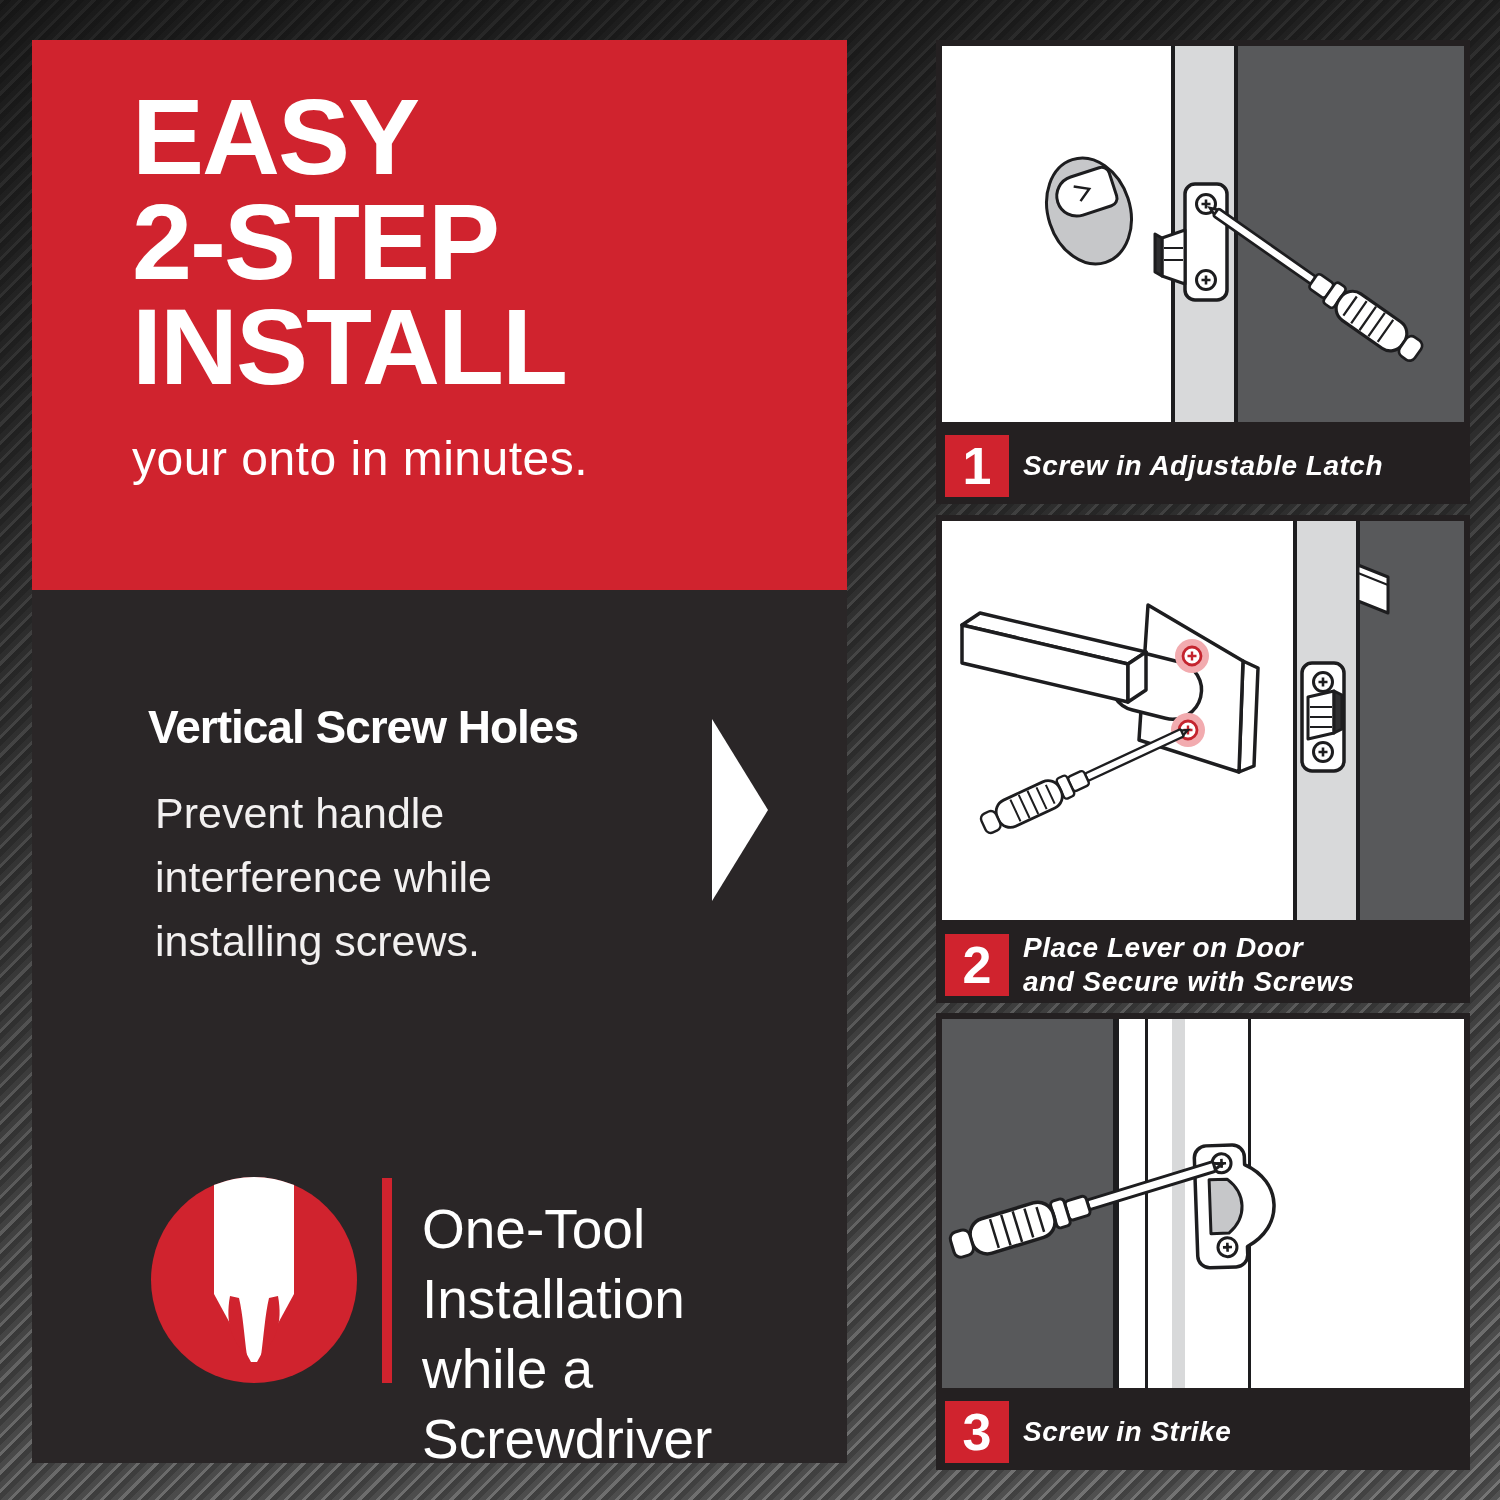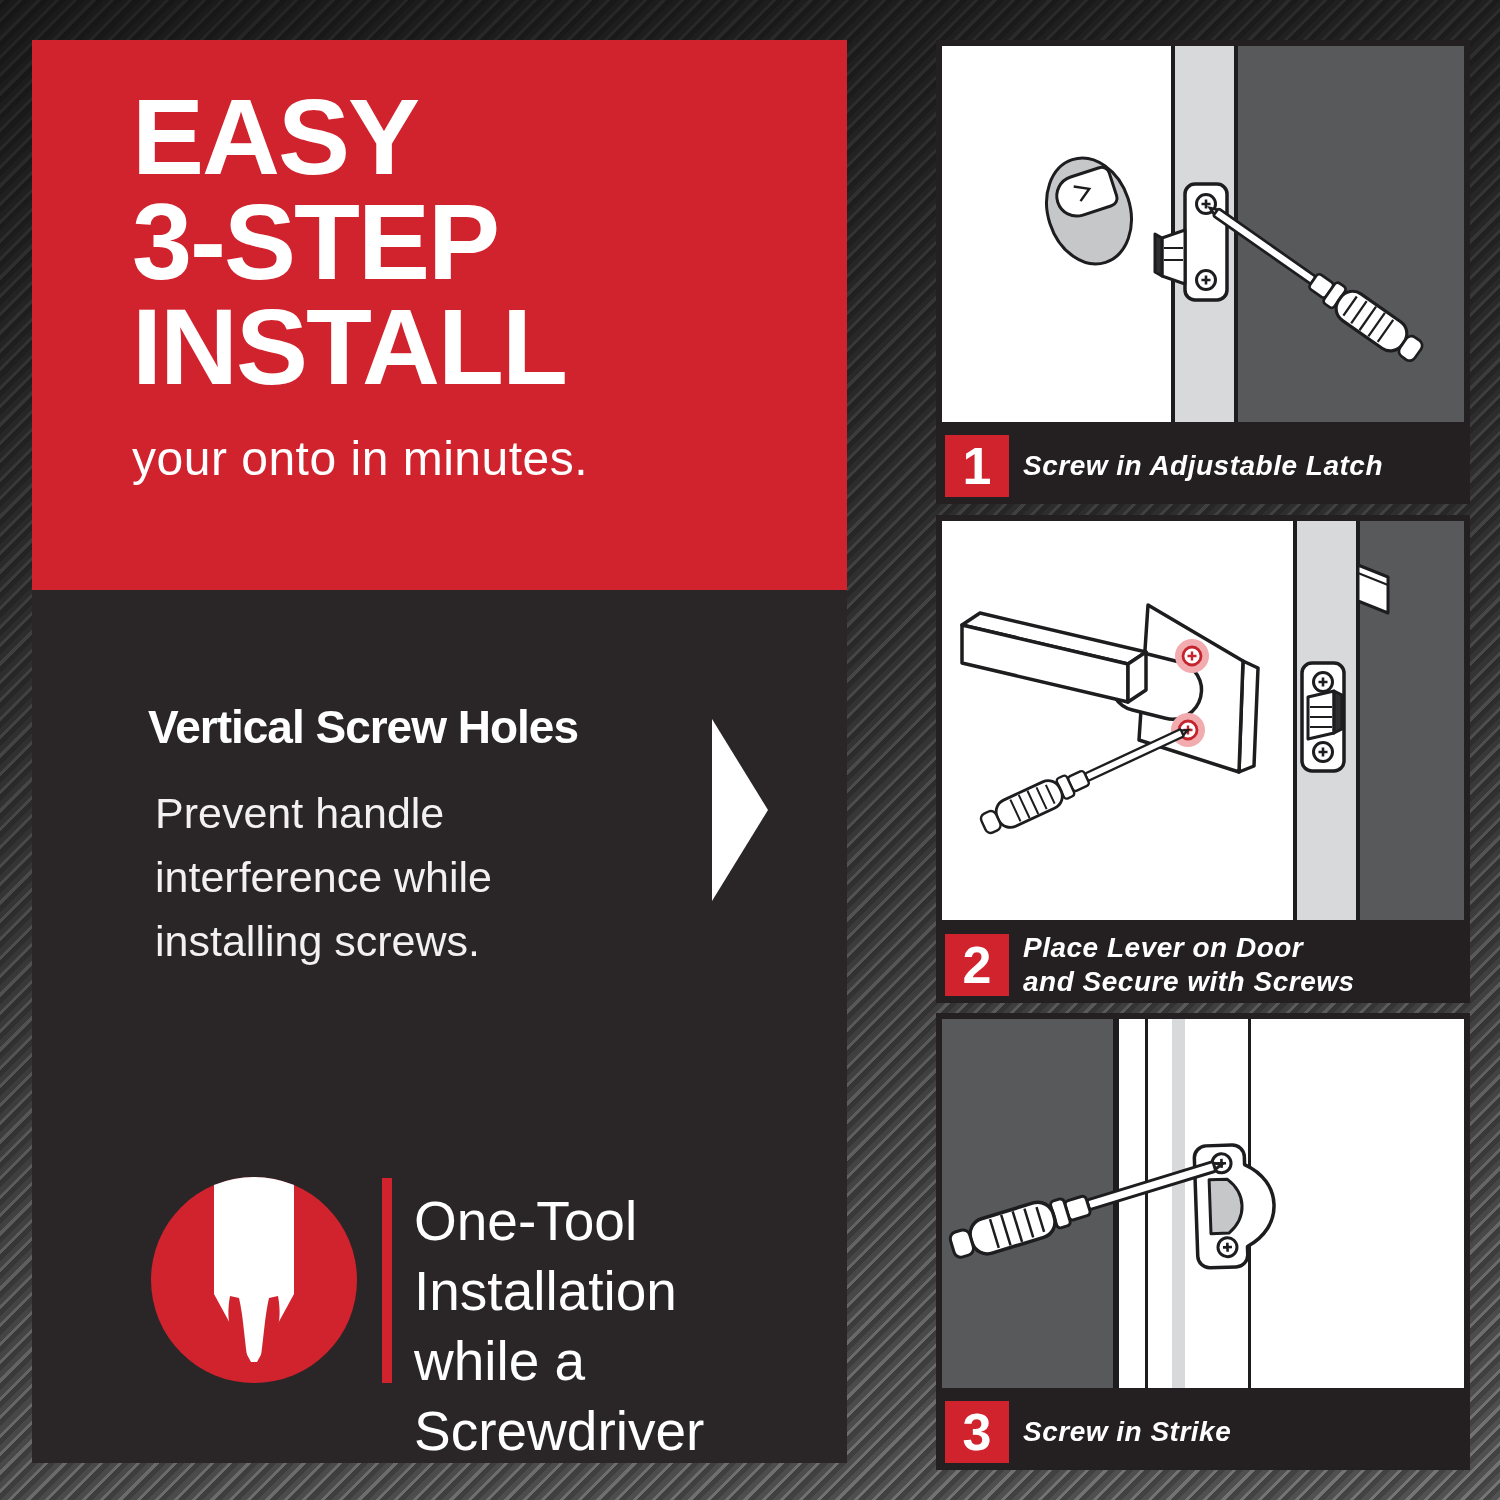--- a/index.html
+++ b/index.html
@@ -21,21 +21,21 @@
   .subtitle span{display:block;}
   .feature-title{position:absolute;left:108px;top:652px;margin:8px;color:#fff;
     font-size:46px;font-weight:bold;letter-spacing:-1px;}
   .feature-body{position:absolute;left:108px;top:726px;margin:15px;color:#f2f0f0;
     font-size:43px;line-height:64px;font-weight:400;}
   .feature-body span{display:block;}
   .arrow-right{position:absolute;left:680px;top:679px;width:0;height:0;
     border-top:91px solid transparent;border-bottom:91px solid transparent;border-left:56px solid #fff;}
   .one-tool-icon{position:absolute;left:118px;top:1136px;width:208px;height:208px;}
   .one-tool-divider{position:absolute;left:350px;top:1138px;width:10px;height:205px;background:#d0232e;}
-  .one-tool-text{position:absolute;left:382px;top:1146px;margin:0;color:#fff;
+  .one-tool-text{position:absolute;left:382px;top:1146px;margin:8px;color:#fff;
     font-size:55px;line-height:70px;font-weight:400;}
   .one-tool-text span{display:block;}
   
   .step-card{position:absolute;left:936px;width:534px;background:#242021;}
   #step1{top:40px;height:464px;}
   #step2{top:515px;height:488px;}
   #step3{top:1013px;height:457px;}
   .illus{position:absolute;left:6px;top:6px;width:522px;background:#fff;display:block;}
   .caption{position:absolute;left:0;right:0;bottom:0;height:76px;background:#242021;
     display:flex;align-items:center;}
@@ -71,21 +71,21 @@
     </g>
   </defs>
 </svg>
 
 <div class="stage">
 
   <section class="left-panel">
     <div class="red-header">
       <h1 class="headline">
         <span>EASY</span>
-        <span>3-STEP</span>
+        <span>2-STEP</span>
         <span>INSTALL</span>
       </h1>
       <p class="subtitle">
         <span>your onto in minutes.</span>
       </p>
     </div>
 
     <h2 class="feature-title">Vertical Screw Holes</h2>
     <p class="feature-body">
       <span>Prevent handle</span>

